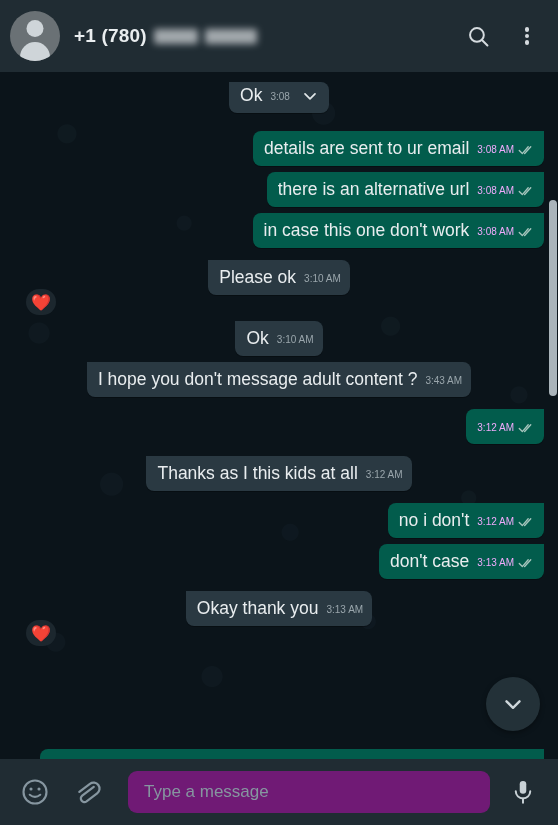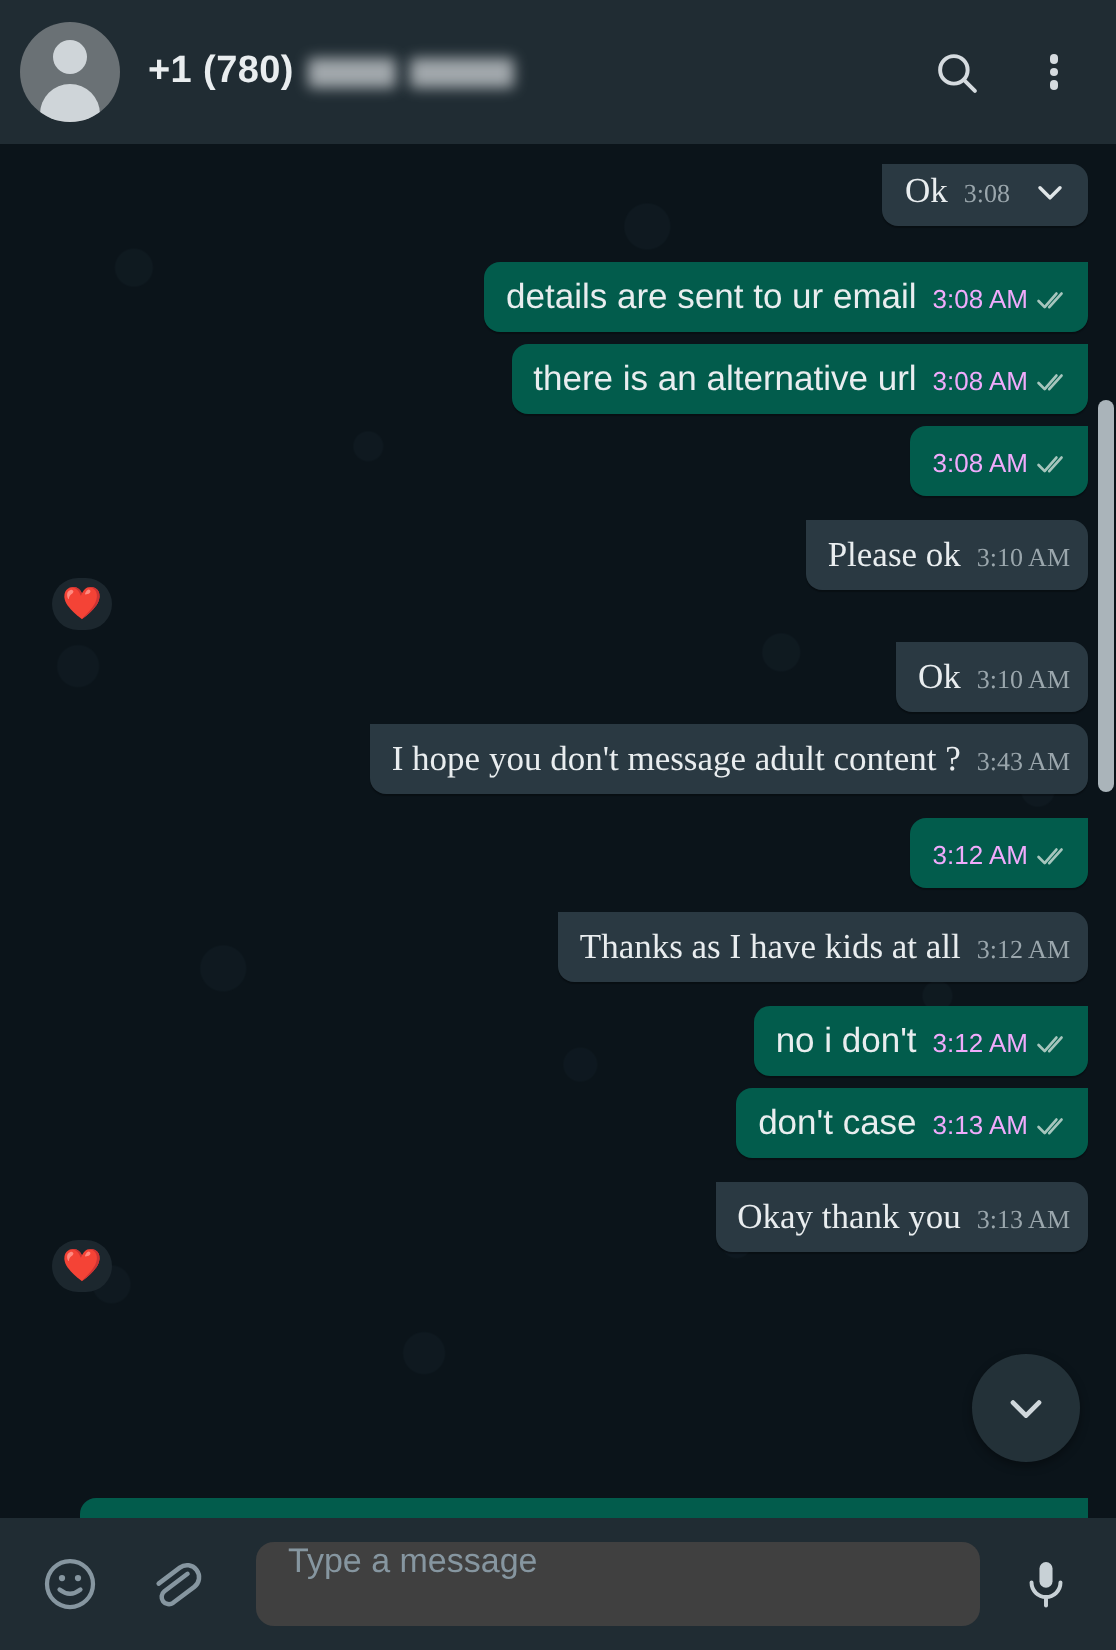--- a/index.html
+++ b/index.html
@@ -130,21 +130,21 @@
   }
 
   .msgs {
     position: relative;
     z-index: 2;
     display: flex;
     flex-direction: column;
   }
 
   .row { display: flex; width: 100%; }
-  .row.in  { justify-content: flex-end; font-family: Liberation Serif, serif; }
+  .row.in  { justify-content: center; }
   .row.out { justify-content: flex-end; }
 
   .bubble {
     position: relative;
     max-width: 86%;
     border-radius: 8px;
     padding: 7px 9px 7px 11px;
     display: flex;
     align-items: flex-end;
     gap: 8px;
@@ -161,21 +161,21 @@
   .meta {
     display: flex;
     align-items: center;
     gap: 4px;
     flex: 0 0 auto;
     white-space: nowrap;
     position: relative;
     top: 1px;
   }
   .time {
-    font-size: 13px;
+    font-size: 10px;
     color: #9aa6ac;
   }
   .bubble.out .time { color: #f0abfc; }
 
   .ticks { width: 17px; height: 12px; display: block; }
 
   .chev-menu { width: 20px; height: 20px; margin-left: 2px; }
 
   
   .reaction {
@@ -266,24 +266,24 @@
     width: 34px; height: 34px;
     display: flex; align-items: center; justify-content: center;
     color: #8696a0;
     flex: 0 0 auto;
   }
   .f-icon.clip { margin-left: 18px; }
   .composer {
     flex: 1 1 auto;
     height: 42px;
     margin: 0 16px 0 24px;
-    background: #404040;
+    background: #701a75;
     border-radius: 9px;
     display: flex;
-    align-items: flex-start;
+    align-items: center;
     padding: 0 16px;
   }
   .composer .ph {
     color: #8696a0;
     font-size: 17px;
   }
   .f-icon.mic { margin-right: 4px; }
 </style>
 </head>
 <body>
@@ -364,20 +364,21 @@
               <path d="M7.8 11.2 L15 3.2" stroke="#a6c5bd" stroke-width="1.6" stroke-linecap="round" stroke-linejoin="round"></path>
             </svg>
           </span>
         </div>
       </div>
 
       <div class="gap-sm"></div>
 
       <div class="row out">
         <div class="bubble out">
+          <span class="btext">in case this one don't work</span>
           <span class="meta">
             <span class="time">3:08 AM</span>
             <svg class="ticks" viewBox="0 0 20 14" fill="none">
               <path d="M1.5 7.6 L5.1 11.2 L12 3.2" stroke="#a6c5bd" stroke-width="1.6" stroke-linecap="round" stroke-linejoin="round"></path>
               <path d="M7.8 11.2 L15 3.2" stroke="#a6c5bd" stroke-width="1.6" stroke-linecap="round" stroke-linejoin="round"></path>
             </svg>
           </span>
         </div>
       </div>
 
@@ -428,21 +429,21 @@
               <path d="M7.8 11.2 L15 3.2" stroke="#a6c5bd" stroke-width="1.6" stroke-linecap="round" stroke-linejoin="round"></path>
             </svg>
           </span>
         </div>
       </div>
 
       <div class="gap-md"></div>
 
       <div class="row in">
         <div class="bubble in">
-          <span class="btext">Thanks as I have kids at all</span>
+          <span class="btext">Thanks as I this kids at all</span>
           <span class="meta">
             <span class="time">3:12 AM</span>
           </span>
         </div>
       </div>
 
       <div class="gap-md"></div>
 
       <div class="row out">
         <div class="bubble out">

